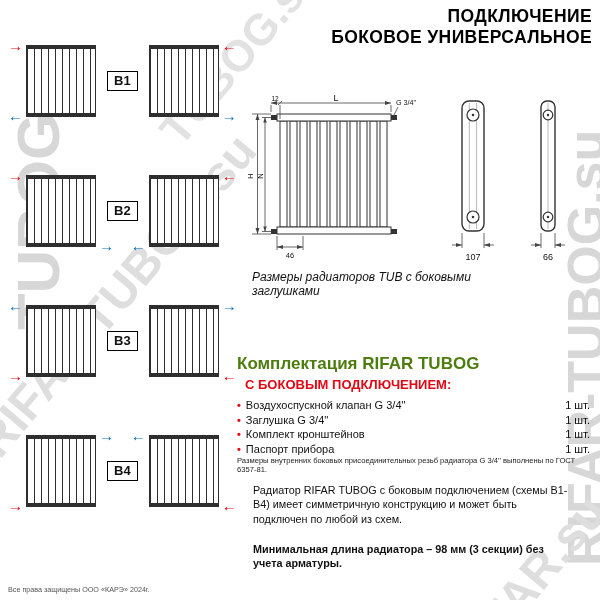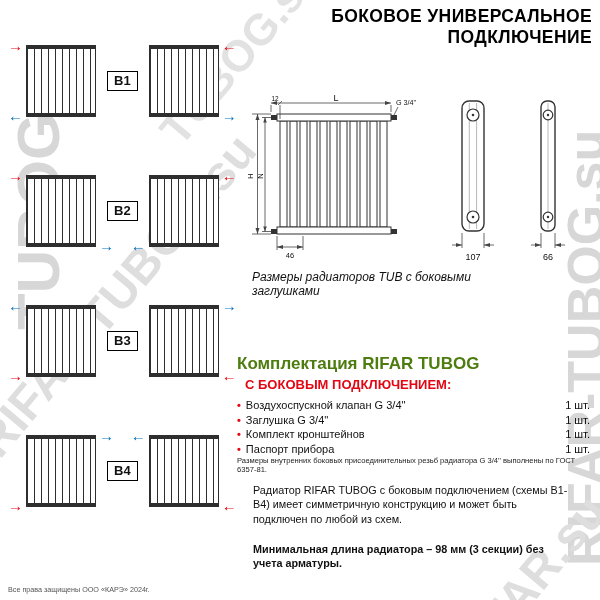--- a/index.html
+++ b/index.html
@@ -66,22 +66,22 @@
 
 <div class="page">
 
   <div class="wm wm1">TUBOG</div>
   <div class="wm wm2">RIFAR-TUBOG.su</div>
   <div class="wm wm3">RIFAR-TUBOG.su</div>
   <div class="wm wm4">TUBOG.su</div>
   <div class="wm wm5">RIFAR.su</div>
 
   <div class="layer title">
+    <div>ПОДКЛЮЧЕНИЕ</div>
     <div>БОКОВОЕ УНИВЕРСАЛЬНОЕ</div>
-    <div>ПОДКЛЮЧЕНИЕ</div>
   </div>
 
   <div class="layer schemes">
       <div class="scheme-row">
         <div class="radiator">
           <div class="rad-body"></div>
           <span class="flow-arrow corner-tl" style="color: rgb(227, 6, 19);">→</span>
           <span class="flow-arrow corner-bl" style="color: rgb(0, 112, 192);">←</span>
         </div>
         <div class="scheme-label">В1</div>

